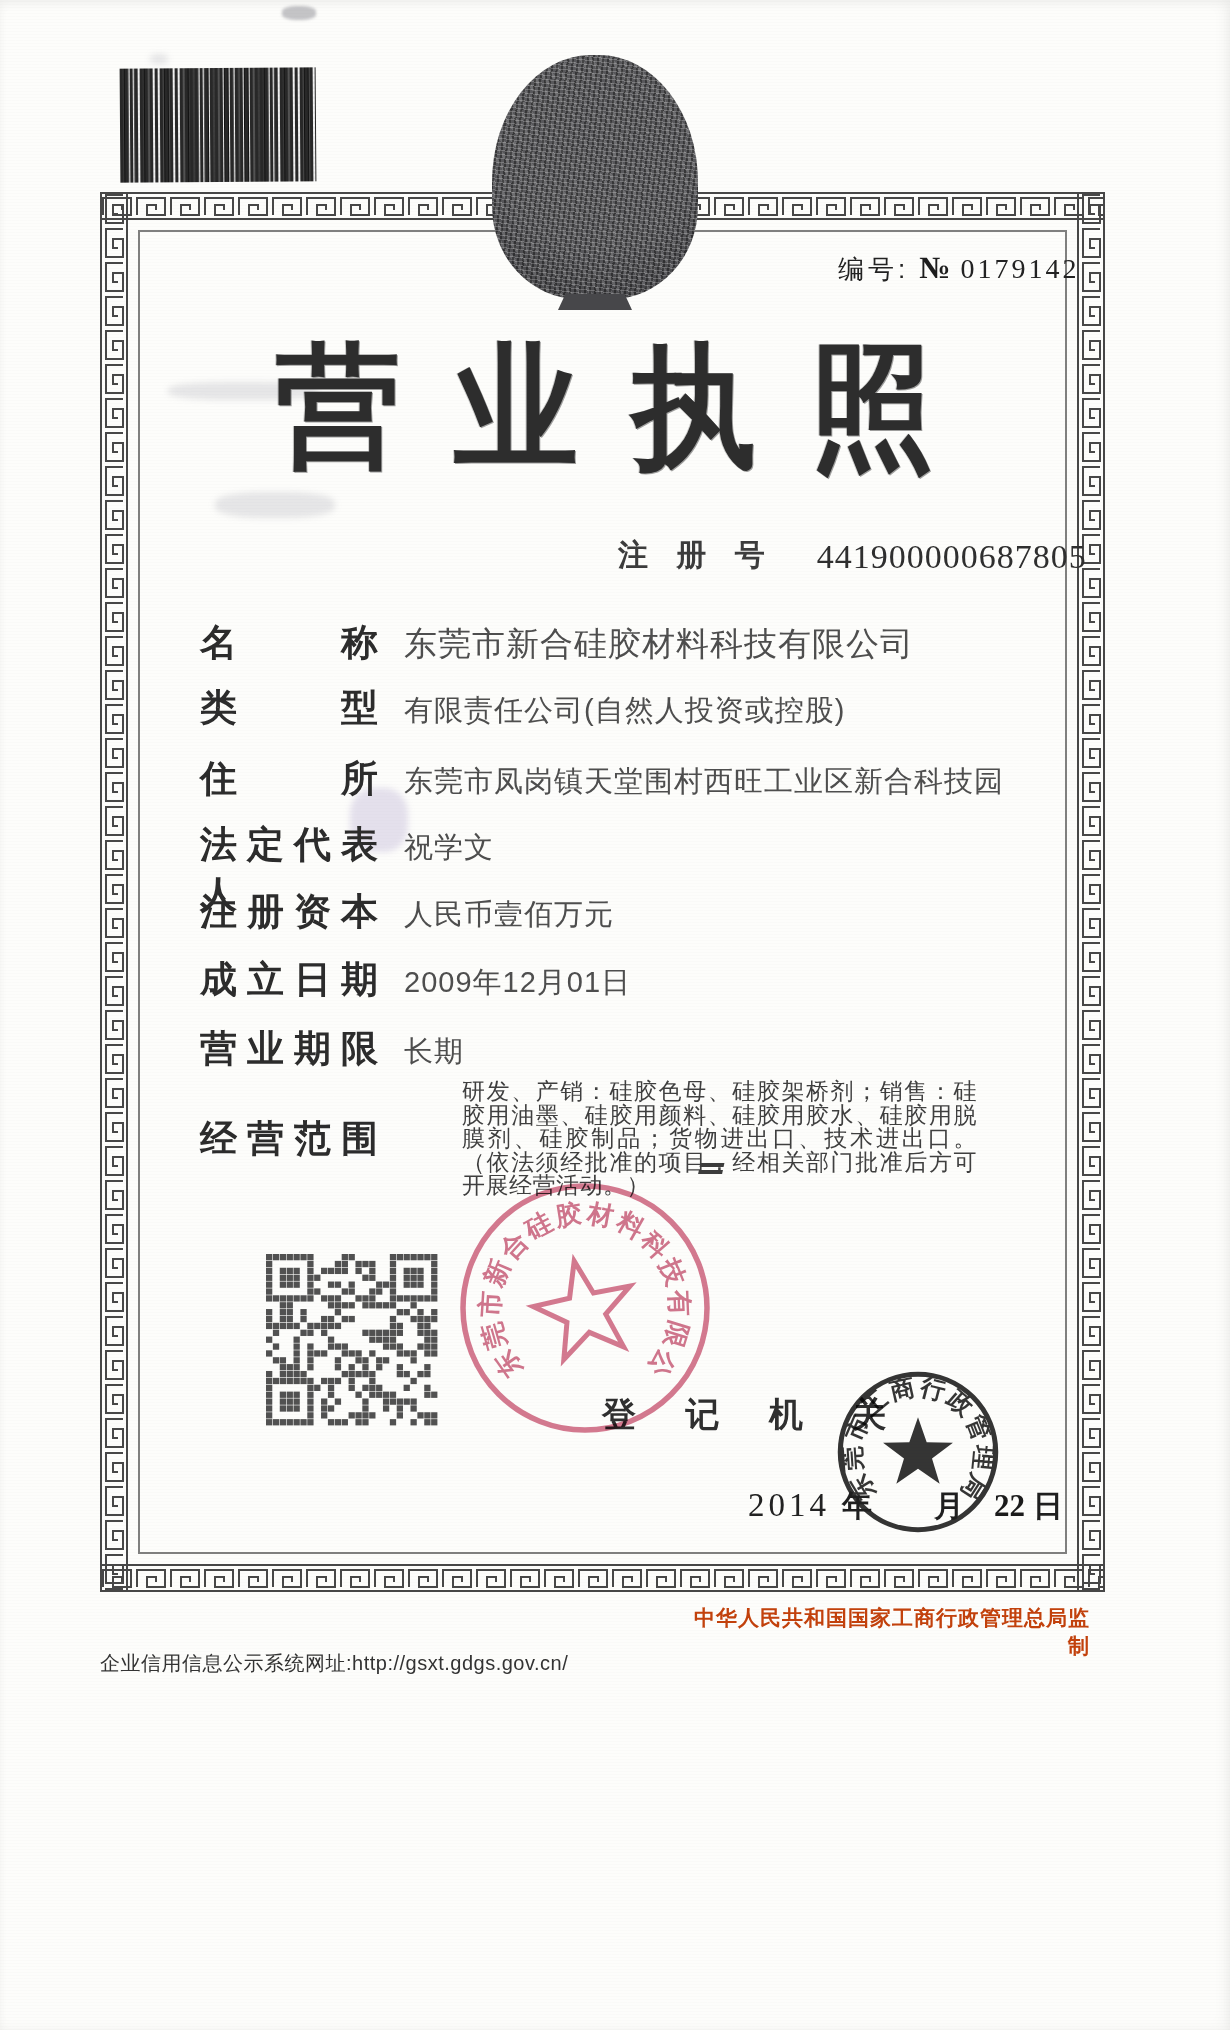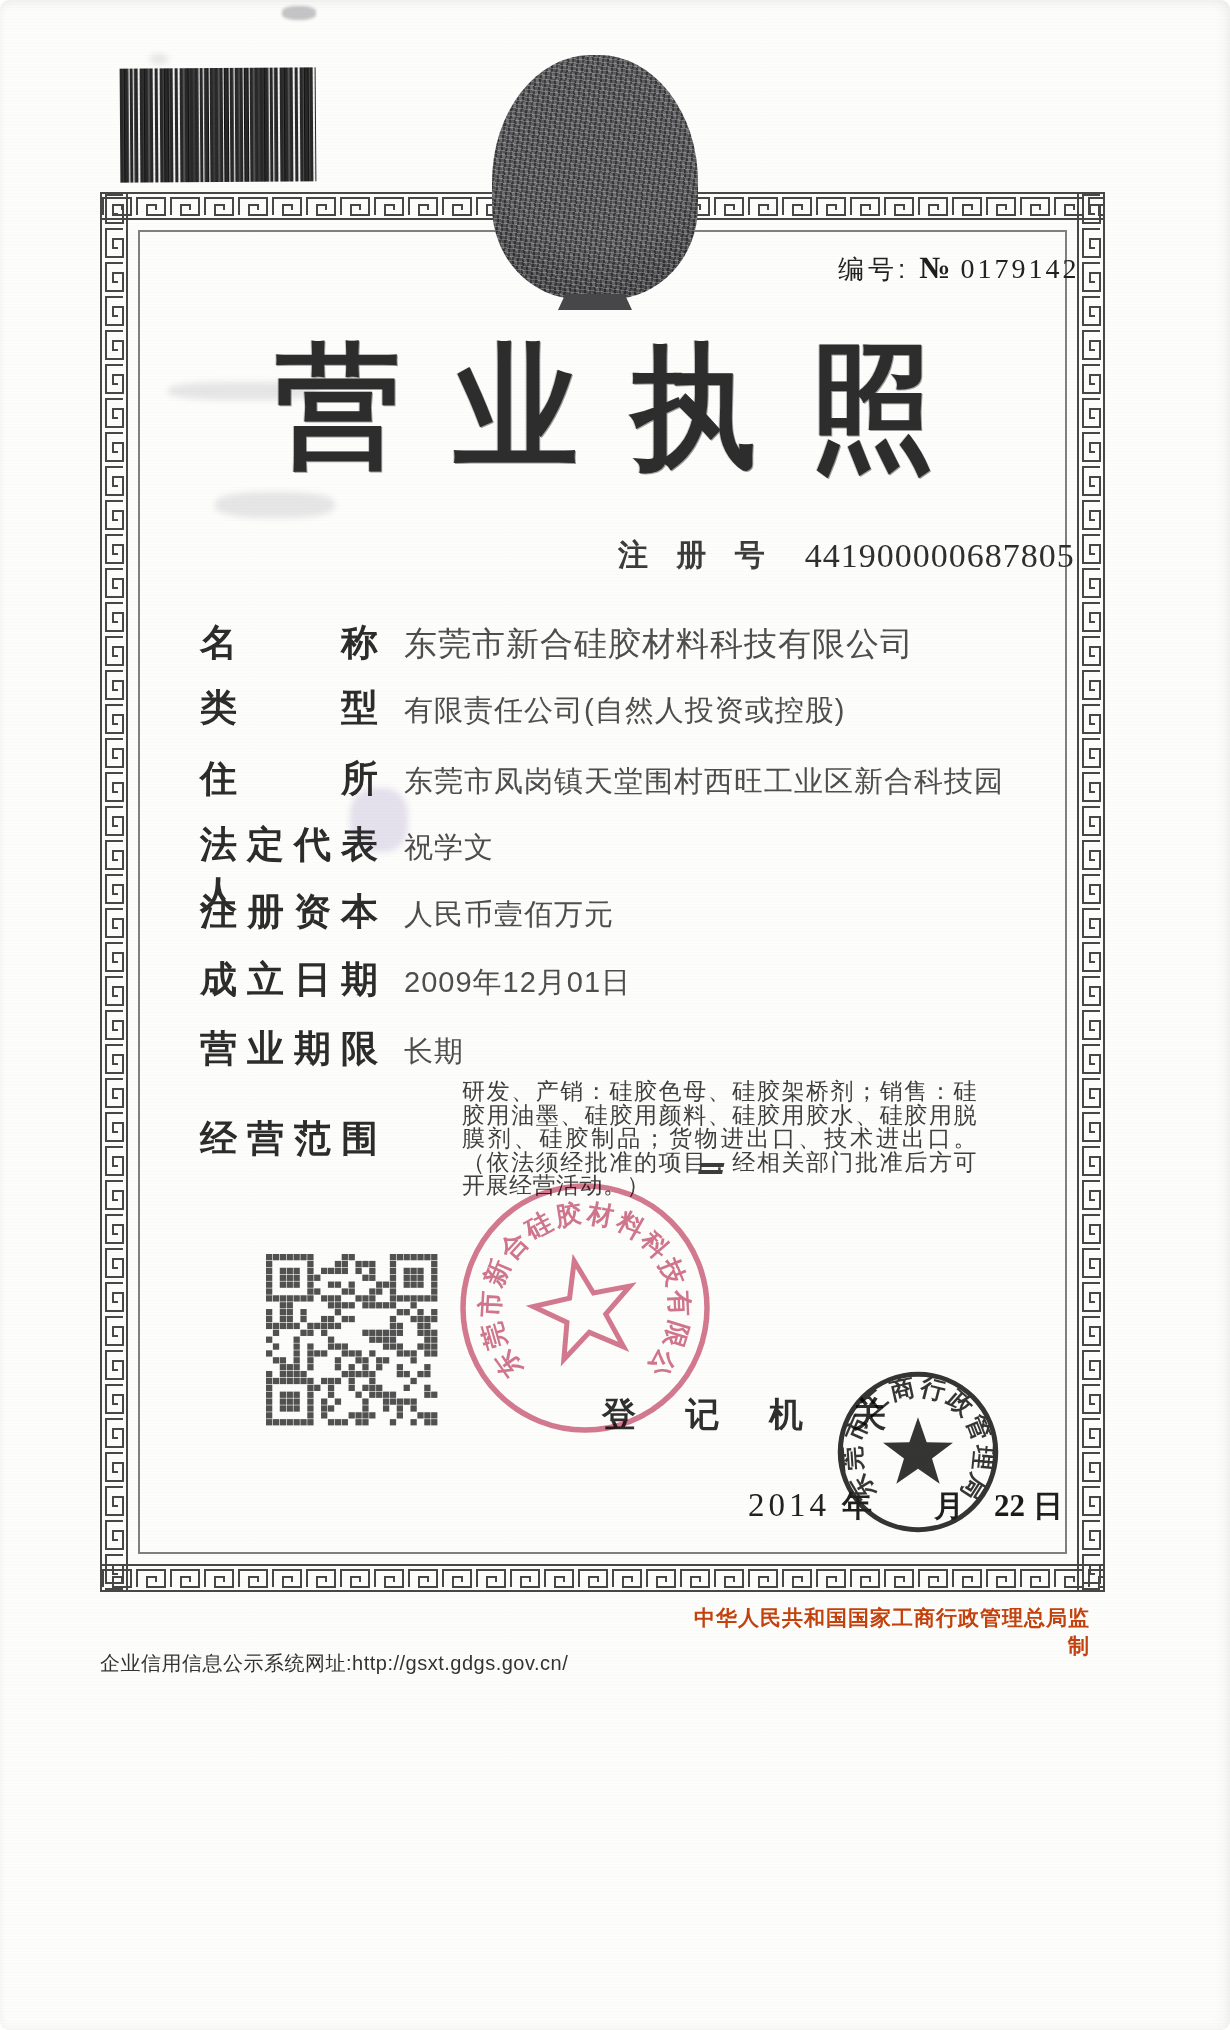--- a/index.html
+++ b/index.html
@@ -2,21 +2,20 @@
 <html><head>
 <meta charset="utf-8">
 <style>
   * { margin:0; padding:0; box-sizing:border-box; }
   body { background:#ffffff; font-family:"Liberation Sans", sans-serif; }
 
   .page {
     position:relative; width:1230px; height:2030px;
     background:#fdfdfb; overflow:hidden; color:#3a3a3a;
     box-shadow: inset -5px 0 14px rgba(0,0,0,.045), inset 0 4px 10px rgba(0,0,0,.035);
-    border-radius: 9px;
   }
   .page::after{
     content:""; position:absolute; inset:0; pointer-events:none;
     background: repeating-linear-gradient(0deg, rgba(0,0,0,.012) 0 1px, transparent 1px 3px);
   }
 
   
   .barcode{
     position:absolute; left:120px; top:68px; width:196px; height:114px;
     background-color:#e6e6e6;
@@ -69,21 +68,21 @@
   
   .title{
     position:absolute; left:140px; top:330px; width:930px; z-index:3;
     text-align:center; font-size:124px; font-weight:900; color:#2d2d2d;
     letter-spacing:54px; padding-left:54px; line-height:1.15;
     transform:scaleY(1.08); transform-origin:top center;
     text-shadow: 1px 1px 0 rgba(80,80,80,.55), -1px 0 0 rgba(90,90,90,.3);
   }
 
   
-  .regno{ position:absolute; left:618px; top:535px; display:flex; align-items:center; gap:30px; z-index:3; }
+  .regno{ position:absolute; left:618px; top:535px; display:flex; align-items:flex-end; gap:42px; z-index:3; }
   .regno .lbl{ font-size:30px; font-weight:600; color:#3c3c3c; letter-spacing:10px; }
   .regno .num{ font-family:"Liberation Serif", serif; font-size:34px; color:#2f2f2f; letter-spacing:1px; }
 
   
   .field-row{ position:absolute; left:200px; display:flex; align-items:baseline; gap:26px; z-index:2; }
   .f-label{
     width:178px; flex:0 0 178px;
     font-size:37px; font-weight:700; color:#2c2c2c;
     text-align:justify; text-align-last:justify; text-justify:inter-character;
     letter-spacing:0;

